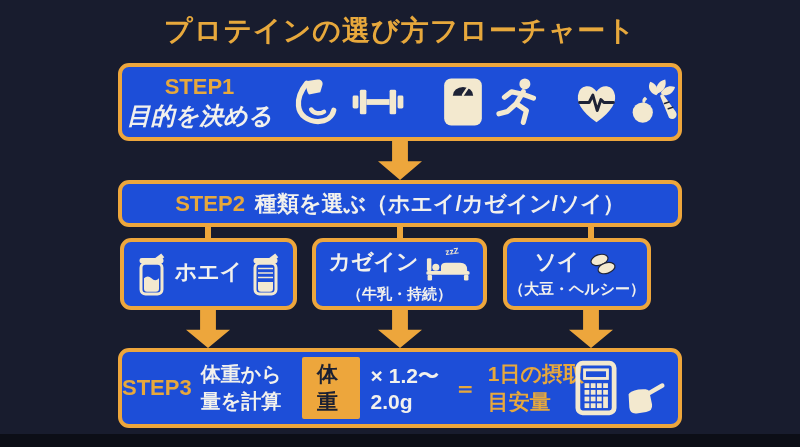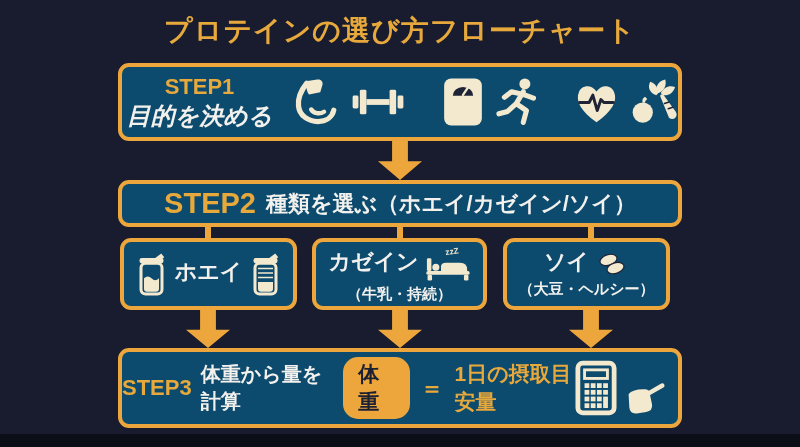--- a/index.html
+++ b/index.html
@@ -14,21 +14,21 @@
   
   .title{
     position:absolute;top:12px;left:0;width:800px;margin:0;
     text-align:center;font-size:28px;font-weight:bold;color:#e7a83c;
     letter-spacing:1px;
   }
 
   
   .box{
     position:absolute;box-sizing:border-box;
-    background:#0c4a6e;border:4px solid #eda63c;border-radius:11px;
+    background:#1d4ed8;border:4px solid #eda63c;border-radius:11px;
   }
 
   
   .step1{left:118px;top:63px;width:564px;height:78px;display:flex;align-items:center;}
   .step-label-col{width:168px;text-align:center;line-height:1.25;}
   .step-label{color:#e7a83c;font-size:22px;font-weight:bold;}
   .step-heading{color:#f2f1ed;font-size:24px;font-weight:bold;font-style:italic;}
   .icon-row{display:flex;align-items:center;gap:10px;margin-left:14px;color:#f3e9cf;}
   .icon{display:inline-flex;align-items:center;justify-content:center;}
   .icon svg{display:block;}
@@ -43,49 +43,49 @@
   .arrow-a{left:186px;top:310px;height:38px;}
   .arrow-b{left:378px;top:310px;height:38px;}
   .arrow-c{left:569px;top:310px;height:38px;}
 
   
   .step2{
     left:118px;top:180px;width:564px;height:47px;
     display:flex;align-items:center;justify-content:center;gap:10px;
     font-size:22px;font-weight:bold;
   }
-  .step2 .step-label{font-size:29px;}
+  .step2 .step-label{font-size:22px;}
   .step2-heading{color:#f2f1ed;}
 
   
   .stub{position:absolute;top:227px;width:6px;height:12px;background:#eda63c;}
   .stub-a{left:205px;} .stub-b{left:397px;} .stub-c{left:588px;}
 
   
   .opt{top:238px;height:72px;display:flex;align-items:center;justify-content:center;gap:7px;border-width:4px;}
   .opt-1{left:120px;width:177px;}
   .opt-2{left:312px;width:175px;}
-  .opt-3{left:503px;width:167px;}
+  .opt-3{left:503px;width:148px;}
   .opt-text{text-align:center;line-height:1.2;}
   .opt-name-row{display:flex;align-items:center;justify-content:center;gap:6px;}
   .opt-name{color:#f2f1ed;font-size:22px;font-weight:bold;font-family:Liberation Mono, monospace;}
   .opt-sub{color:#f2f1ed;font-size:15px;font-weight:bold;margin-top:2px;}
   .opt .icon{color:#f3e9cf;}
 
   
   .step3{
     left:118px;top:348px;width:564px;height:80px;
     display:flex;align-items:center;justify-content:center;
     padding-right:86px;gap:5px;
   }
   .step3-line1{display:flex;align-items:center;gap:9px;font-size:20px;font-weight:bold;}
   .step3-heading{color:#f2f1ed;}
   .step3-line2{display:flex;align-items:center;gap:11px;font-weight:bold;font-size:21px;}
   .weight-pill{
-    background:#eda63c;color:#1b2032;border-radius:15px;
+    background:#eda63c;color:#1b2032;border-radius:2px;
     padding:3px 15px;font-size:21px;font-weight:bold;
   }
   .mult{color:#f2f1ed;}
   .equals{color:#e7a83c;font-size:23px;}
   .result{color:#e7a83c;}
   .step3-icons{
     position:absolute;right:12px;top:50%;transform:translateY(-50%);
     display:flex;align-items:flex-end;gap:5px;color:#f3e9cf;
   }
 
@@ -237,20 +237,21 @@
   <div class="block-arrow arrow-b"></div>
   <div class="block-arrow arrow-c"></div>
 
   <section class="box step3">
     <div class="step3-line1">
       <span class="step-label">STEP3</span>
       <span class="step3-heading">体重から量を計算</span>
     </div>
     <div class="step3-line2">
       <span class="weight-pill">体重</span>
+      <span class="mult">× 1.2〜2.0g</span>
       <span class="equals">＝</span>
       <span class="result">1日の摂取目安量</span>
     </div>
     <div class="step3-icons">
       <span class="icon">
         <svg width="42" height="56" viewBox="0 0 44 58">
           <rect x="3" y="3" width="38" height="52" rx="5" fill="none" stroke="currentColor" stroke-width="5"></rect>
           <rect x="10" y="10" width="24" height="9" fill="none" stroke="currentColor" stroke-width="3"></rect>
           <g fill="currentColor">
             <rect x="10" y="24" width="5" height="5"></rect>

